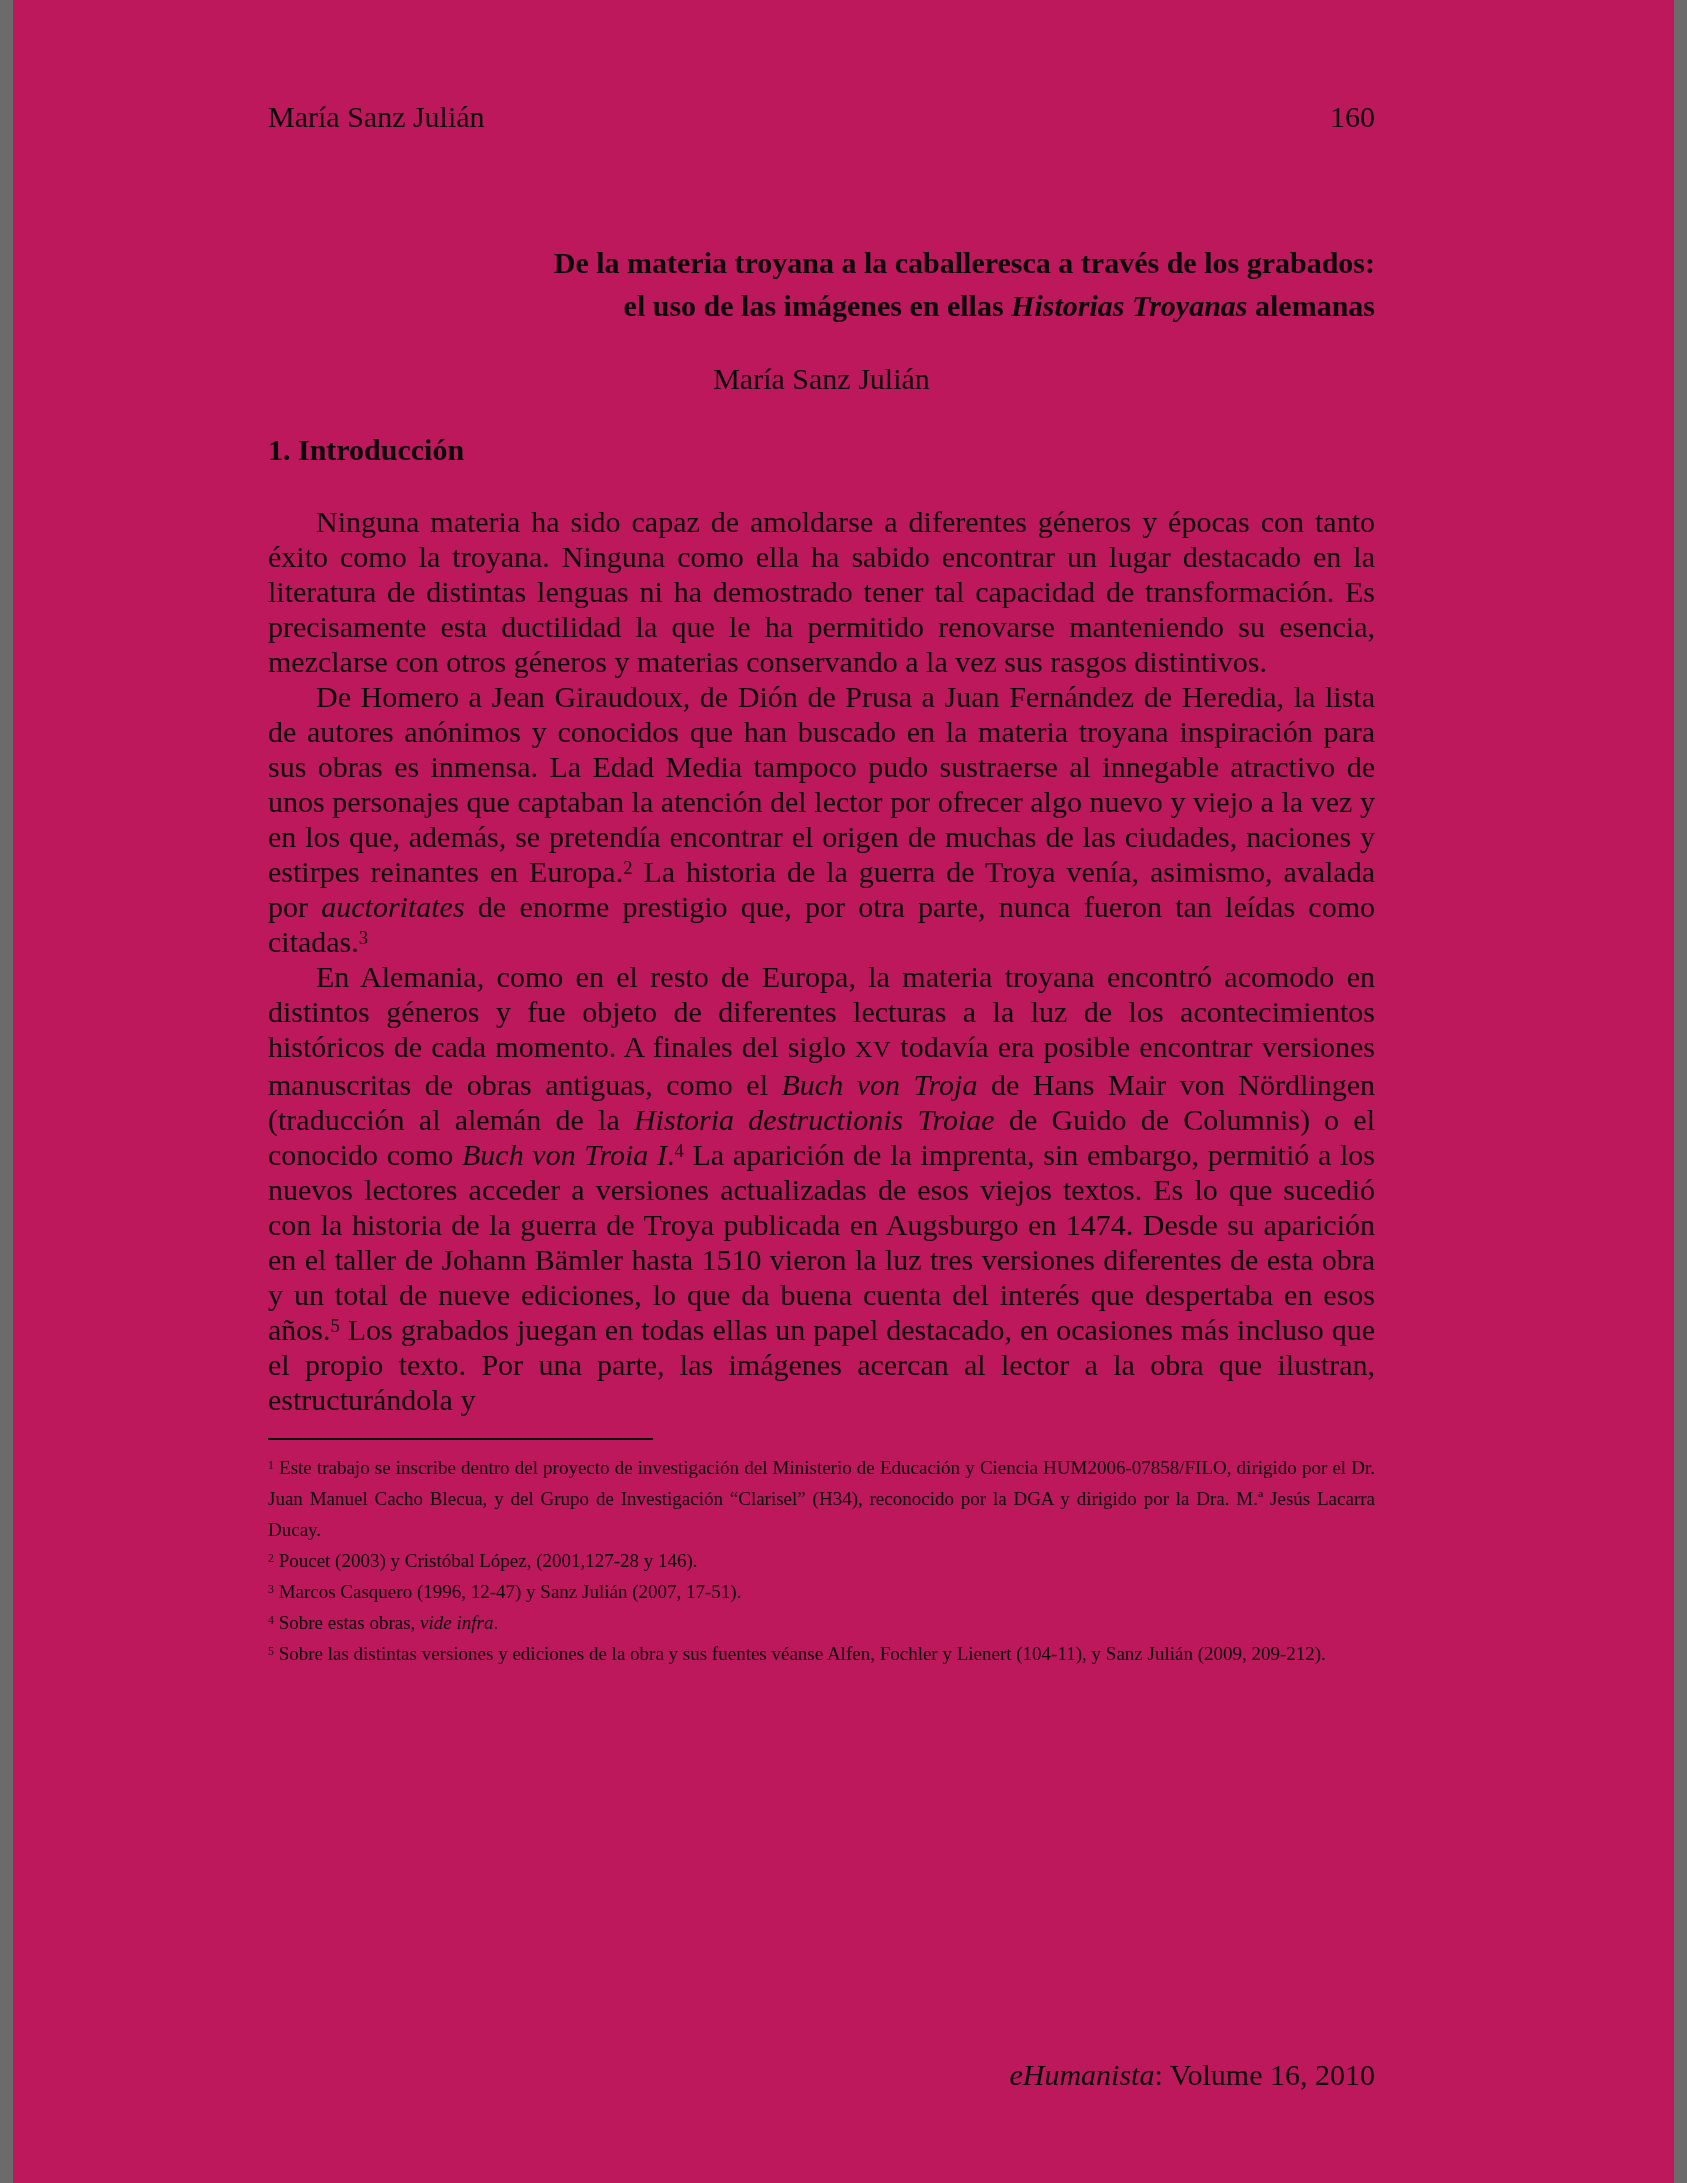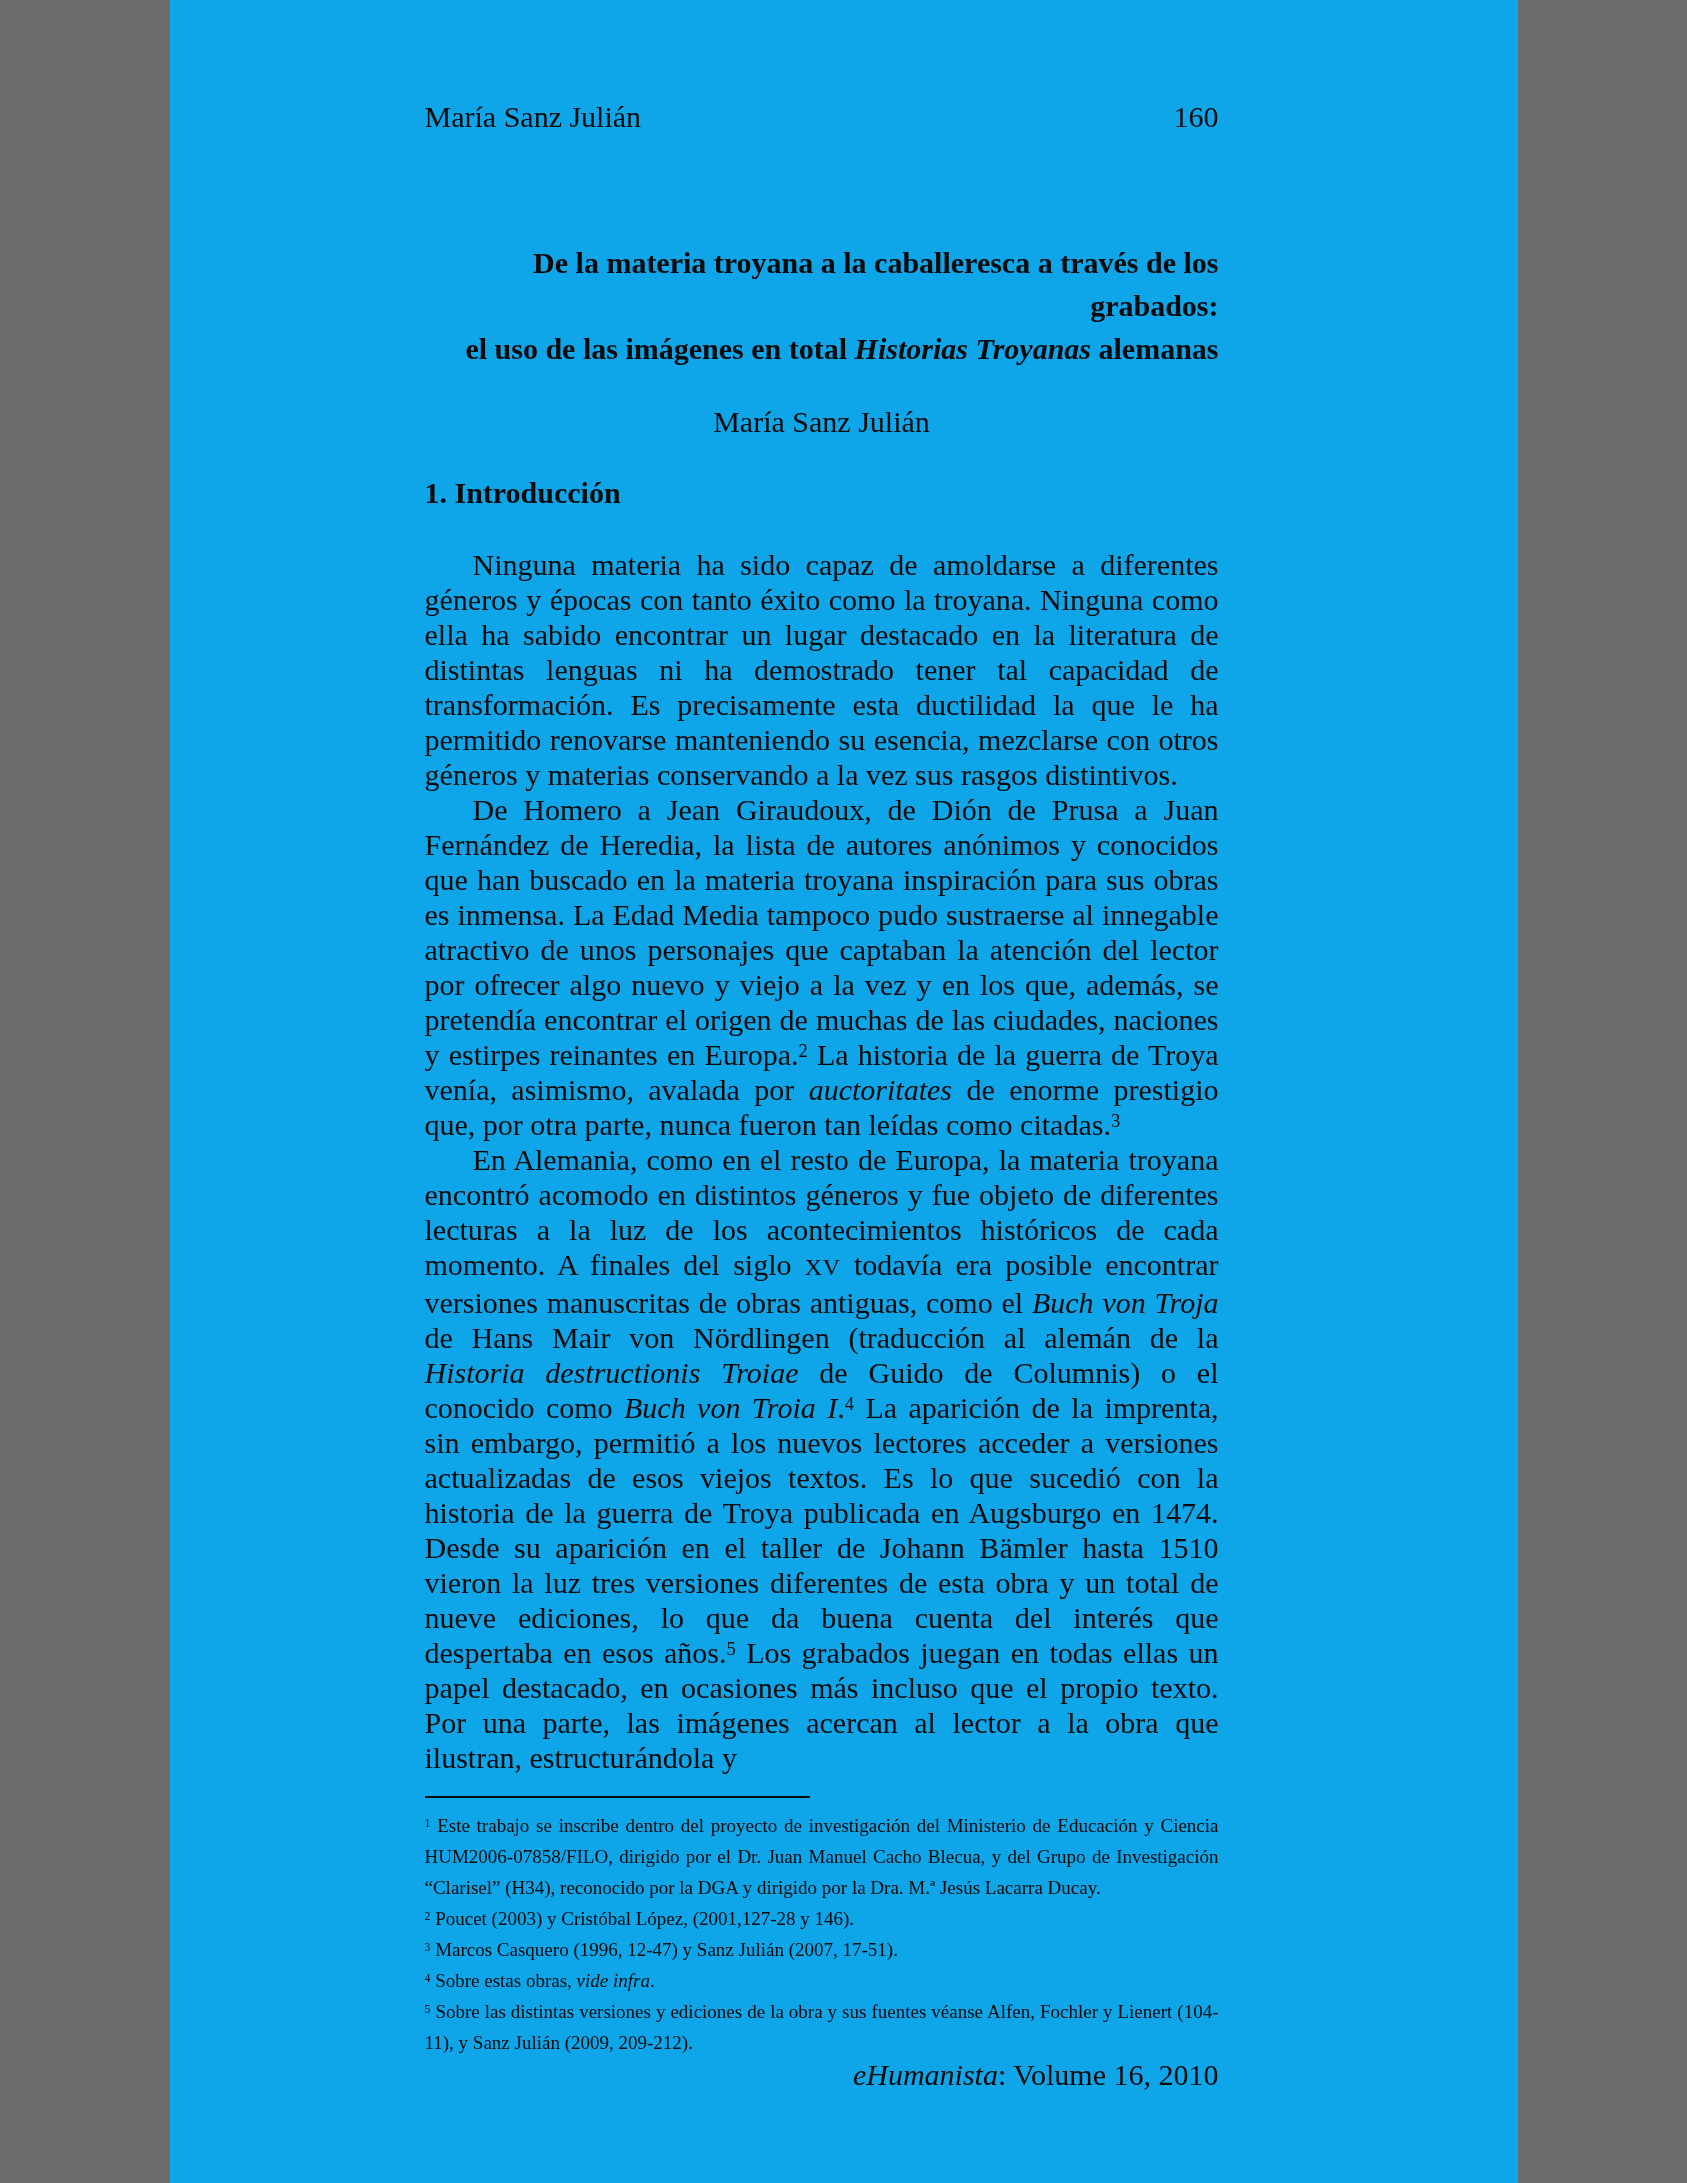--- a/index.html
+++ b/index.html
@@ -2,24 +2,24 @@
 <html style="font-size:10.6px"><head>
 <meta charset="utf-8">
 <style>
   html, body {
     margin: 0;
     padding: 0;
     background: #6b6b6b;
   }
   .page {
     position: relative;
-    width: 1348px;
+    width: 1661px;
     height: 2183px;
     margin: 0 auto;
-    background: #0ea5e9;
+    background: #be185d;
     box-sizing: border-box;
     padding: 98px 299px 0 255px;
     font-family: "Liberation Serif", serif;
     color: #0a0a0a;
   }
   .running-header {
     display: flex;
     justify-content: space-between;
     font-size: 30px;
     line-height: 37px;
@@ -91,21 +91,21 @@
 
 <div class="page">
 
   <div class="running-header">
     <span>María Sanz Julián</span>
     <span>160</span>
   </div>
 
   <div class="title-block">
     <div>De la materia troyana a la caballeresca a través de los grabados:</div>
-    <div><span>el uso de las imágenes en total </span><span style="font-style: italic;">Historias Troyanas</span><span> alemanas</span></div>
+    <div><span>el uso de las imágenes en ellas </span><span style="font-style: italic;">Historias Troyanas</span><span> alemanas</span></div>
   </div>
 
   <div class="byline">
     <div>María Sanz Julián</div>
   </div>
 
   <div class="section-heading">1. Introducción</div>
 
   <div class="body-text">
     <p><span>Ninguna materia ha sido capaz de amoldarse a diferentes géneros y épocas con tanto éxito como la troyana. Ninguna como ella ha sabido encontrar un lugar destacado en la literatura de distintas lenguas ni ha demostrado tener tal capacidad de transformación. Es precisamente esta ductilidad la que le ha permitido renovarse manteniendo su esencia, mezclarse con otros géneros y materias conservando a la vez sus rasgos distintivos.</span></p>

